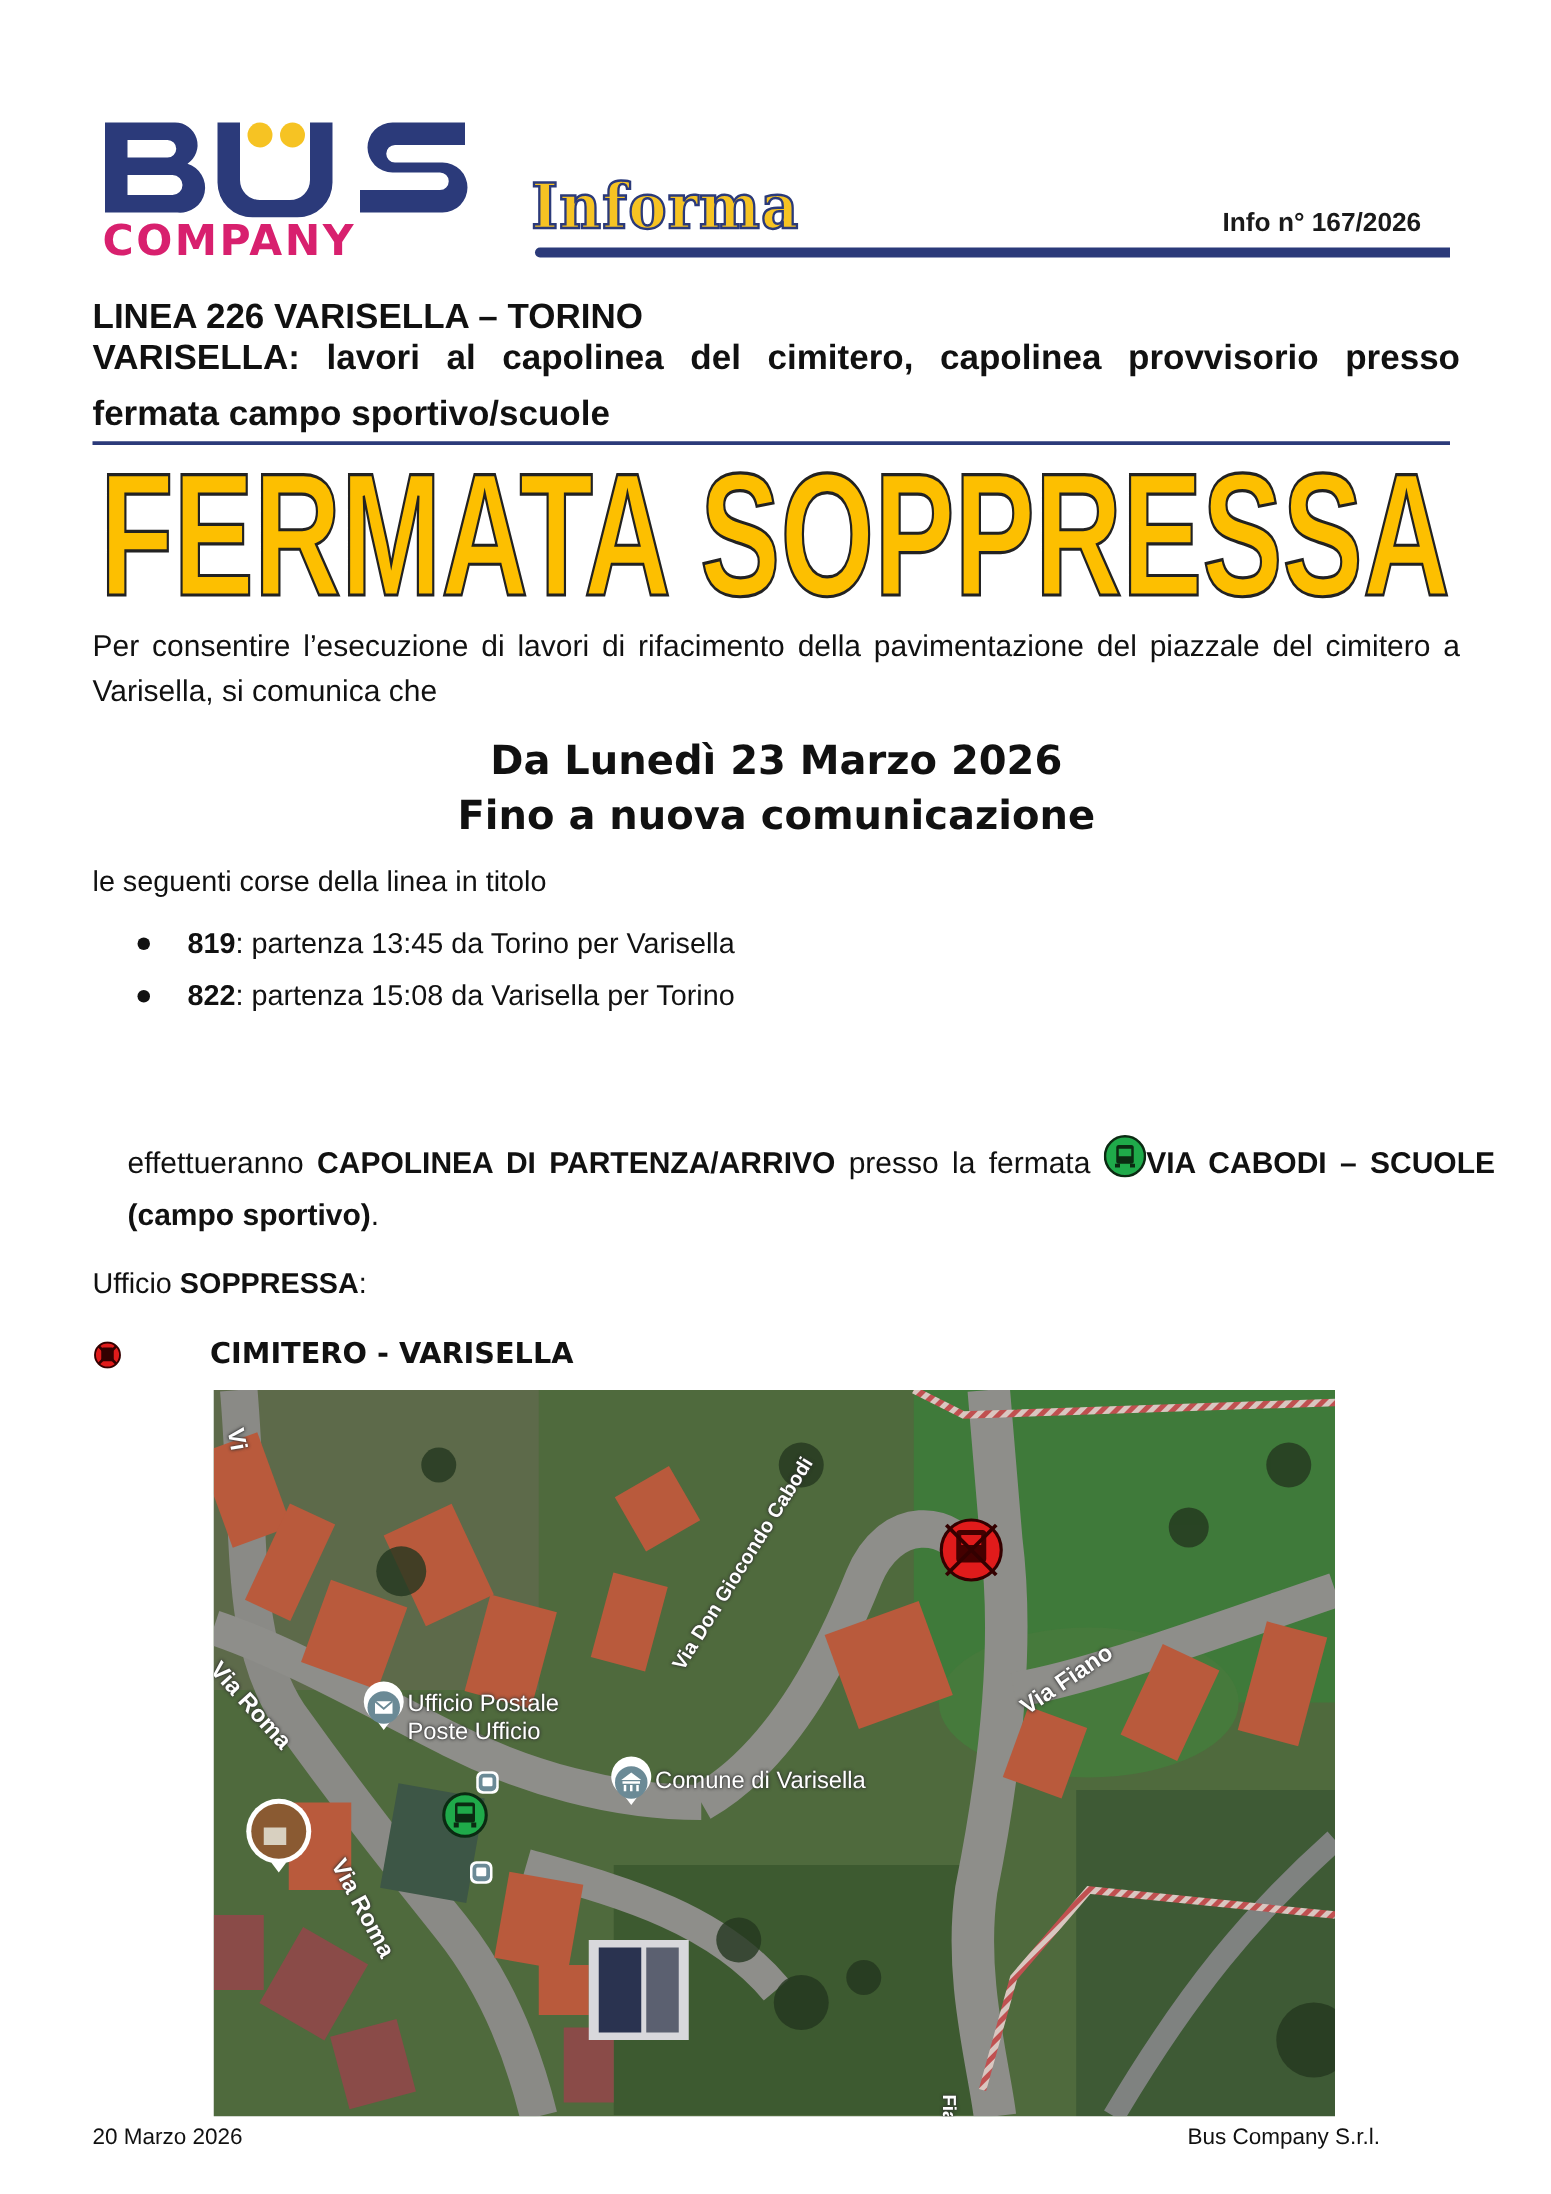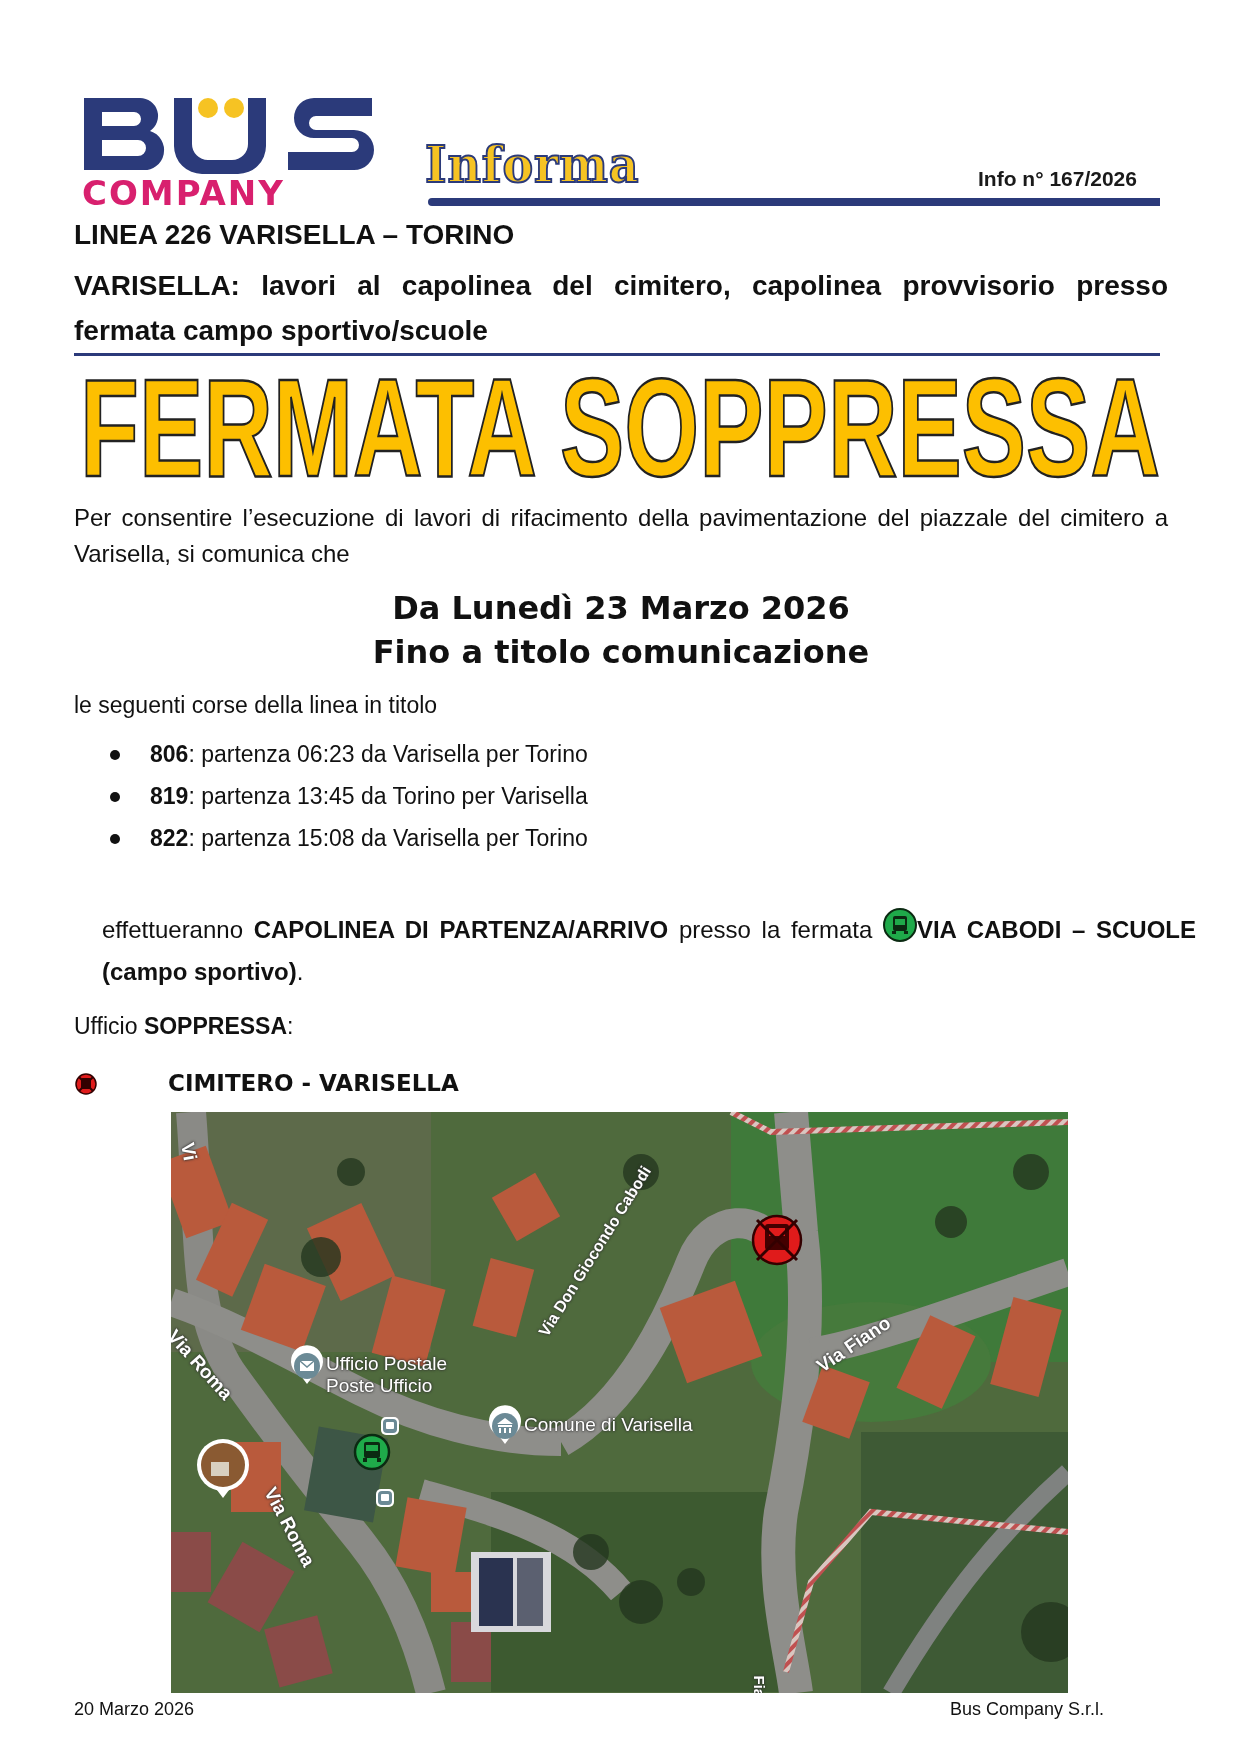--- a/index.html
+++ b/index.html
@@ -61,39 +61,38 @@
 
     <path d="M290 14 V4 H232 a20 20 0 0 0 0 40 H270 a6 6 0 0 1 0 14 H206 V76 H272 a20 20 0 0 0 0 -40 H234 a6 6 0 0 1 0 -14 H290 Z" fill="#2b3a7a"></path>
   </svg>
 </div>
 <div class="abs logo-company">COMPANY</div>
 
 <div class="abs informa">Informa</div>
 <div class="abs info-num">Info n° 167/2026</div>
 <div class="abs header-rule"></div>
 
-<div class="abs title" style="top:212px;">LINEA 226 VARISELLA – TORINO</div>
+<div class="abs title" style="top:230px;">LINEA 226 VARISELLA – TORINO</div>
 <div class="abs title title-justify" style="top:263px;">VARISELLA: lavori al capolinea del cimitero, capolinea provvisorio presso fermata campo sportivo/scuole</div>
 <div class="abs title-rule"></div>
 
 <div class="abs big-banner">
   <svg width="1092" height="115" viewBox="0 0 1092 115">
     <text x="546" y="106" text-anchor="middle" textLength="1080" lengthAdjust="spacingAndGlyphs" font-family="Liberation Sans, sans-serif" font-weight="bold" font-size="140" fill="#fdbf00" stroke="#222" stroke-width="2.5">FERMATA SOPPRESSA</text>
   </svg>
 </div>
 
 <div class="abs para" style="top:500px;">Per consentire l’esecuzione di lavori di rifacimento della pavimentazione del piazzale del cimitero a Varisella, si comunica che</div>
 
 <div class="abs center-head" style="top:586px;">Da Lunedì 23 Marzo 2026</div>
-<div class="abs center-head" style="top:630px;">Fino a titolo comunicazione</div>
+<div class="abs center-head" style="top:630px;">Fino a nuova comunicazione</div>
 
 <div class="abs plain" style="left:74px; top:692px;">le seguenti corse della linea in titolo</div>
 
 <ul class="abs bullets">
-  <li><span class="dot"></span><b>806</b><span>: partenza 06:23 da Varisella per Torino</span></li>
   <li><span class="dot"></span><b>819</b><span>: partenza 13:45 da Torino per Varisella</span></li>
   <li><span class="dot"></span><b>822</b><span>: partenza 15:08 da Varisella per Torino</span></li>
 </ul>
 
 <div class="abs para" style="top:908px; line-height:42px;margin-left:28px;">
   <span>effettueranno </span><b>CAPOLINEA DI PARTENZA/ARRIVO</b><span> presso la fermata </span><span class="stop-icon"><svg width="34" height="34" viewBox="0 0 34 34">
         <circle cx="17" cy="17" r="16" fill="#1faa4a" stroke="#0b2a12" stroke-width="2"></circle>
         <rect x="10" y="8" width="14" height="15" rx="2" fill="#0b2a12"></rect>
         <rect x="12" y="11" width="10" height="6" fill="#1faa4a"></rect>
         <rect x="9" y="23" width="4" height="3" fill="#0b2a12"></rect>

